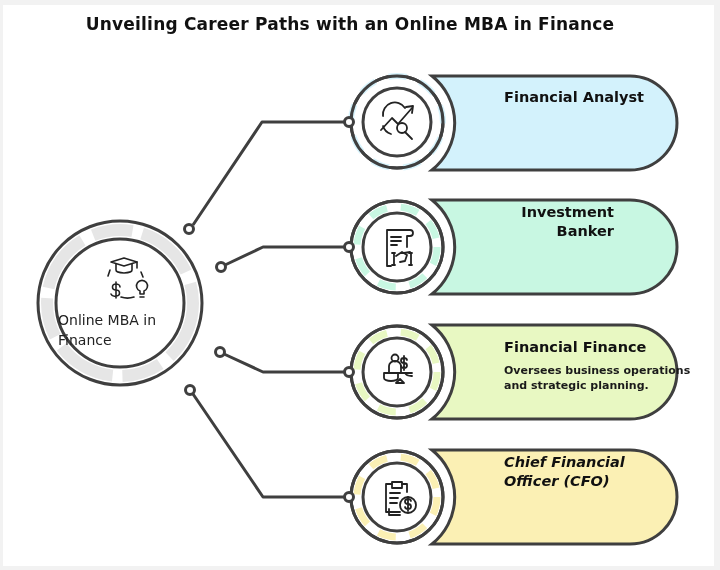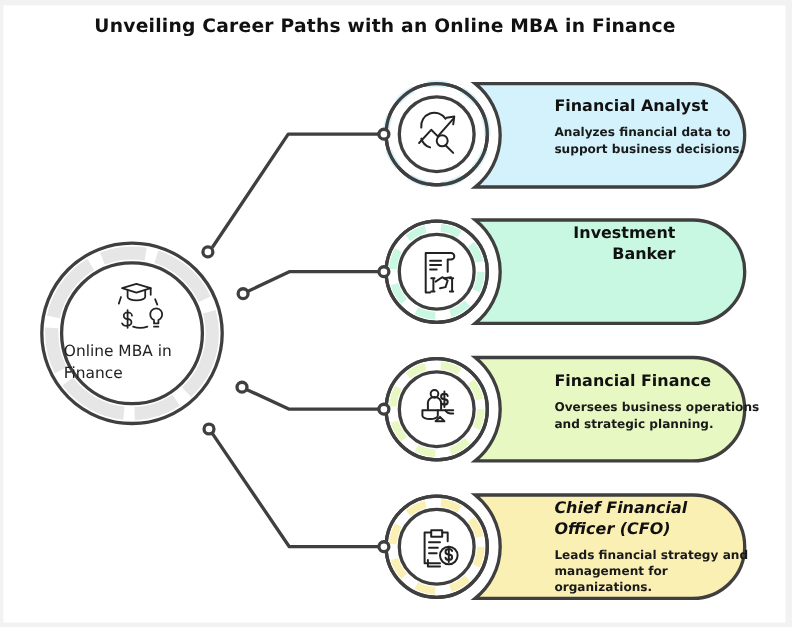--- a/index.html
+++ b/index.html
@@ -146,25 +146,23 @@
     <path d="M121,297 A10,4 0 0 0 134,297"></path>
     <path d="M144,291 A5.5,5.5 0 1 0 140,291 L140,294 L144,294 Z"></path>
     <path d="M140,297 L144,297"></path>
   </g>
 </svg>
 
 <div class="center-label">Online MBA in Finance</div>
 
 <div class="pill-text" style="top:88px;">
   <div class="pill-title">Financial Analyst</div>
-  <div class="pill-desc">Analyzes financial data to support business decisions.</div>
 </div>
 <div class="pill-text" style="top:203px;">
   <div class="pill-title" style="width:110px;text-align:right;">Investment Banker</div>
 </div>
 <div class="pill-text" style="top:338px;">
   <div class="pill-title">Financial Finance</div>
   <div class="pill-desc">Oversees business operations and strategic planning.</div>
 </div>
 <div class="pill-text" style="top:453px;">
   <div class="pill-title" style="width:150px;font-style:italic;">Chief Financial Officer (CFO)</div>
-  <div class="pill-desc">Leads financial strategy and management for organizations.</div>
 </div>
 
 </body></html>

